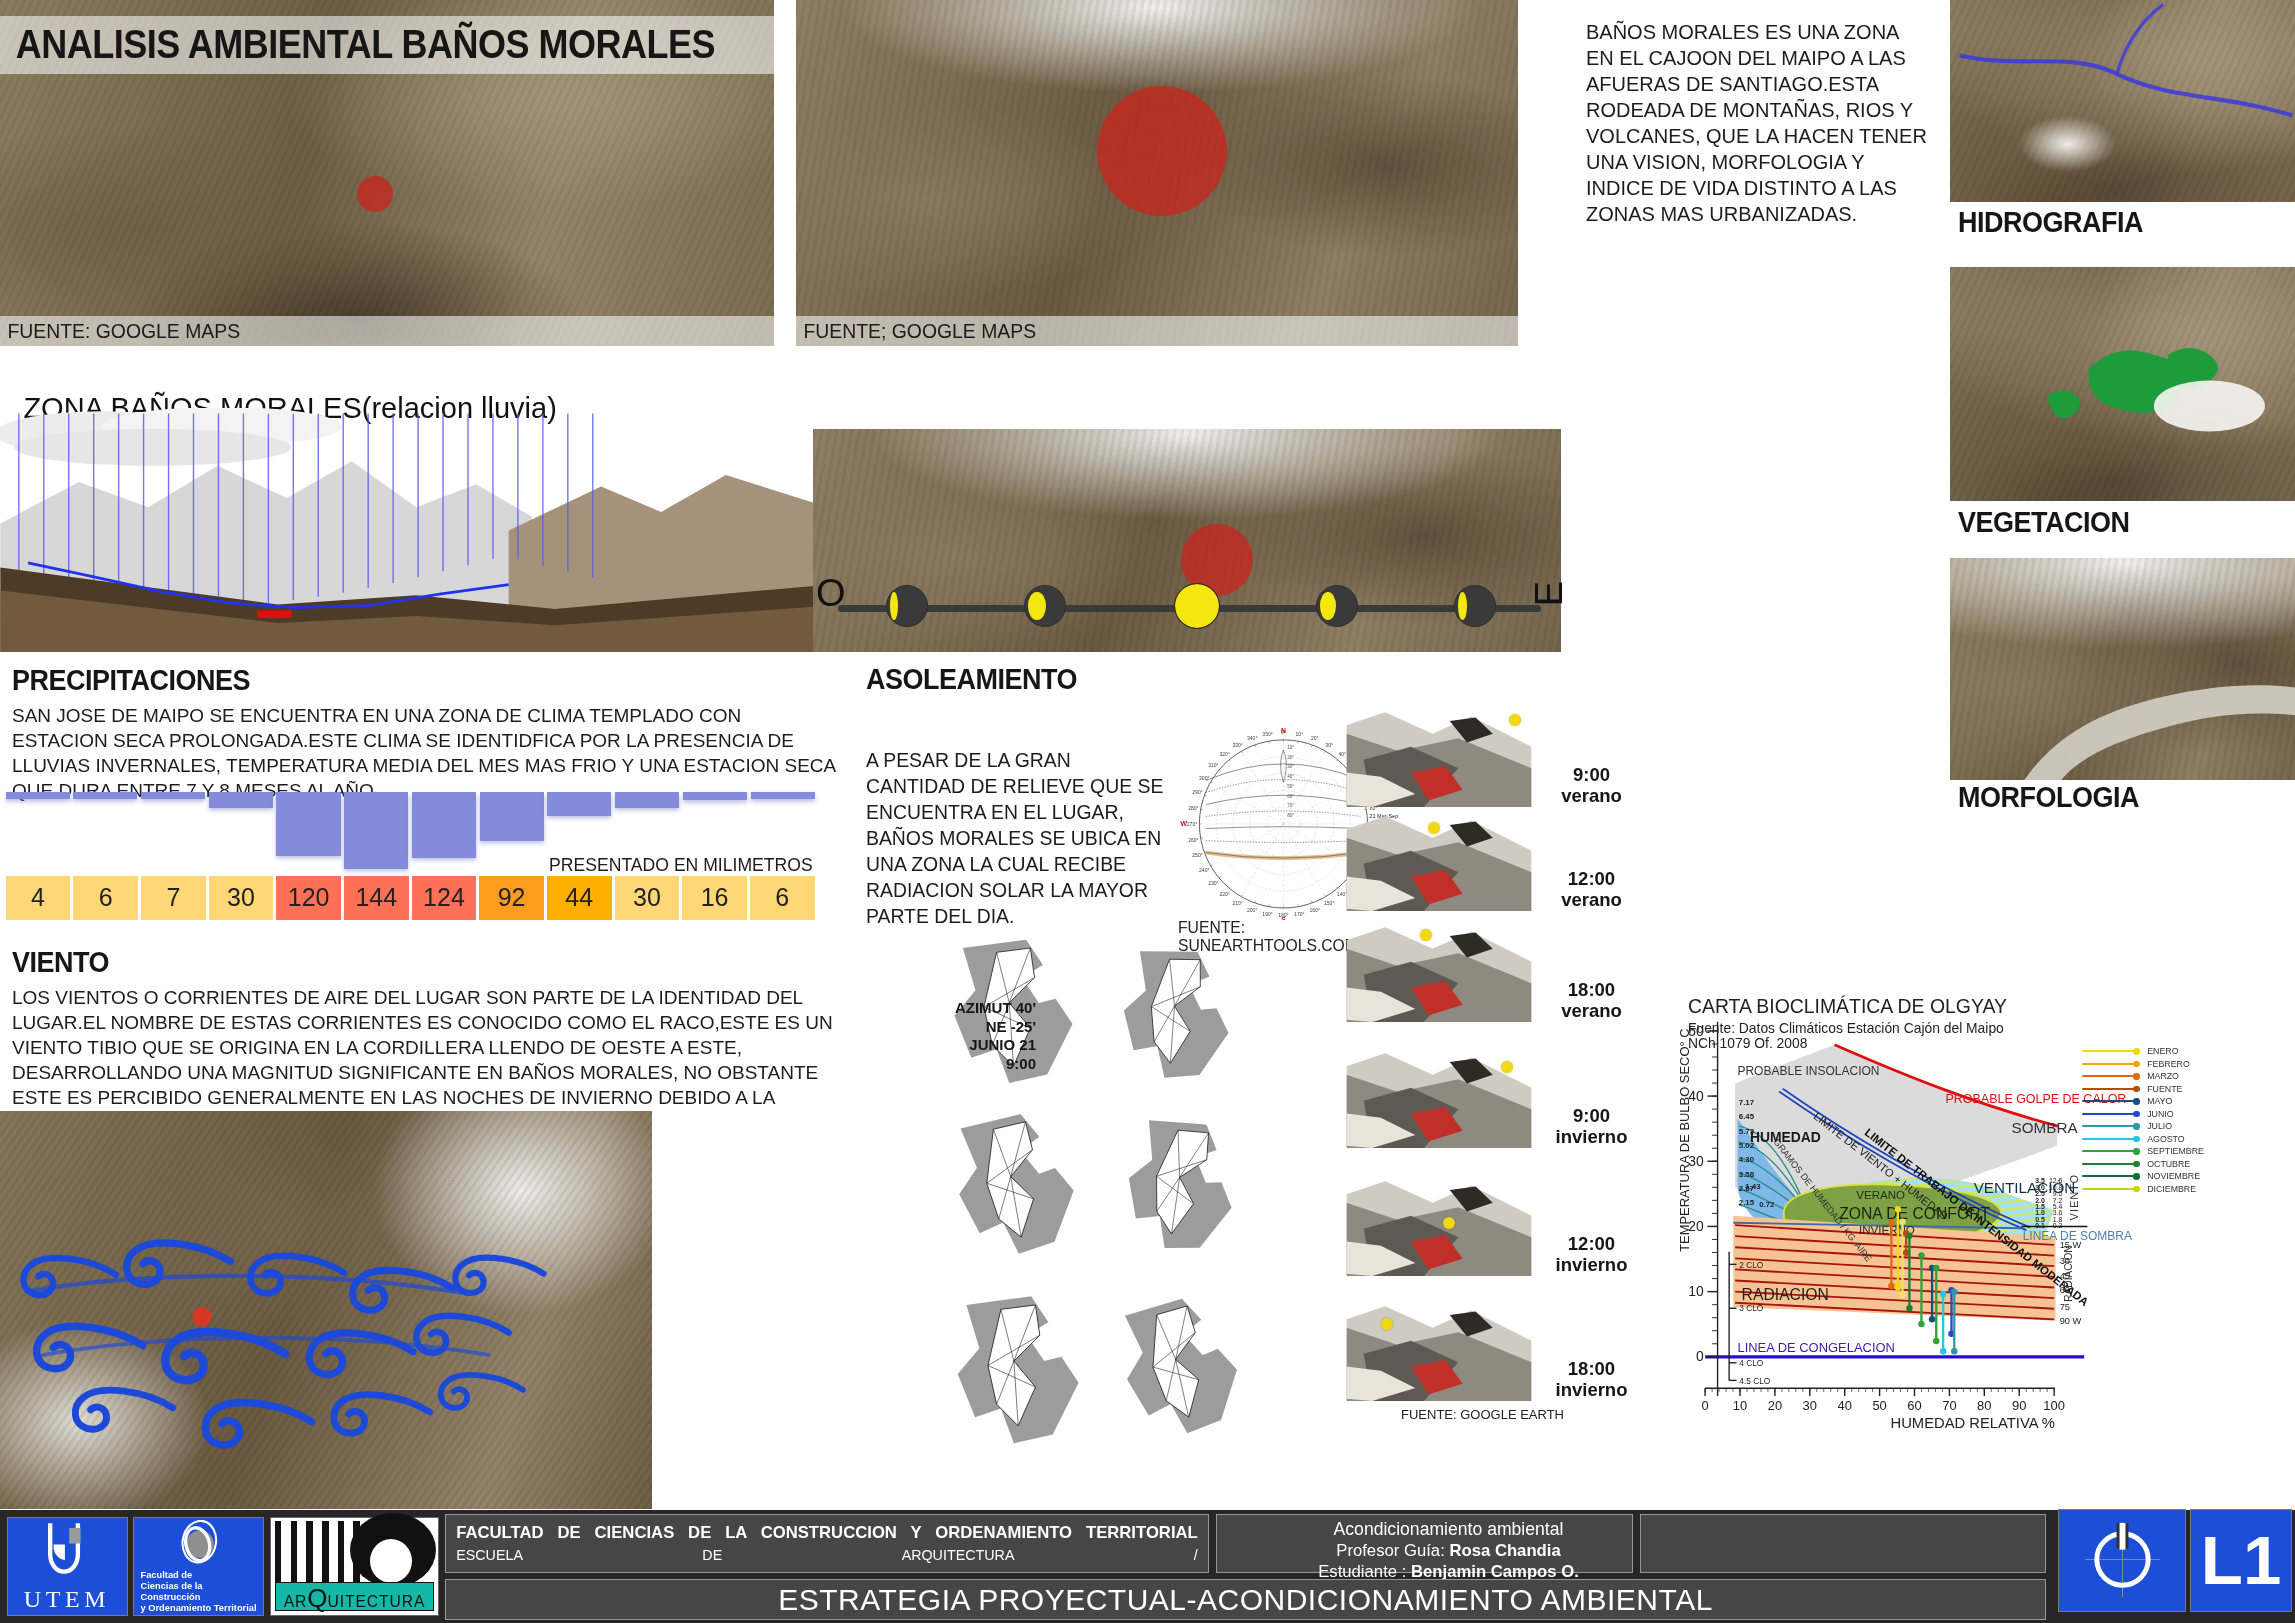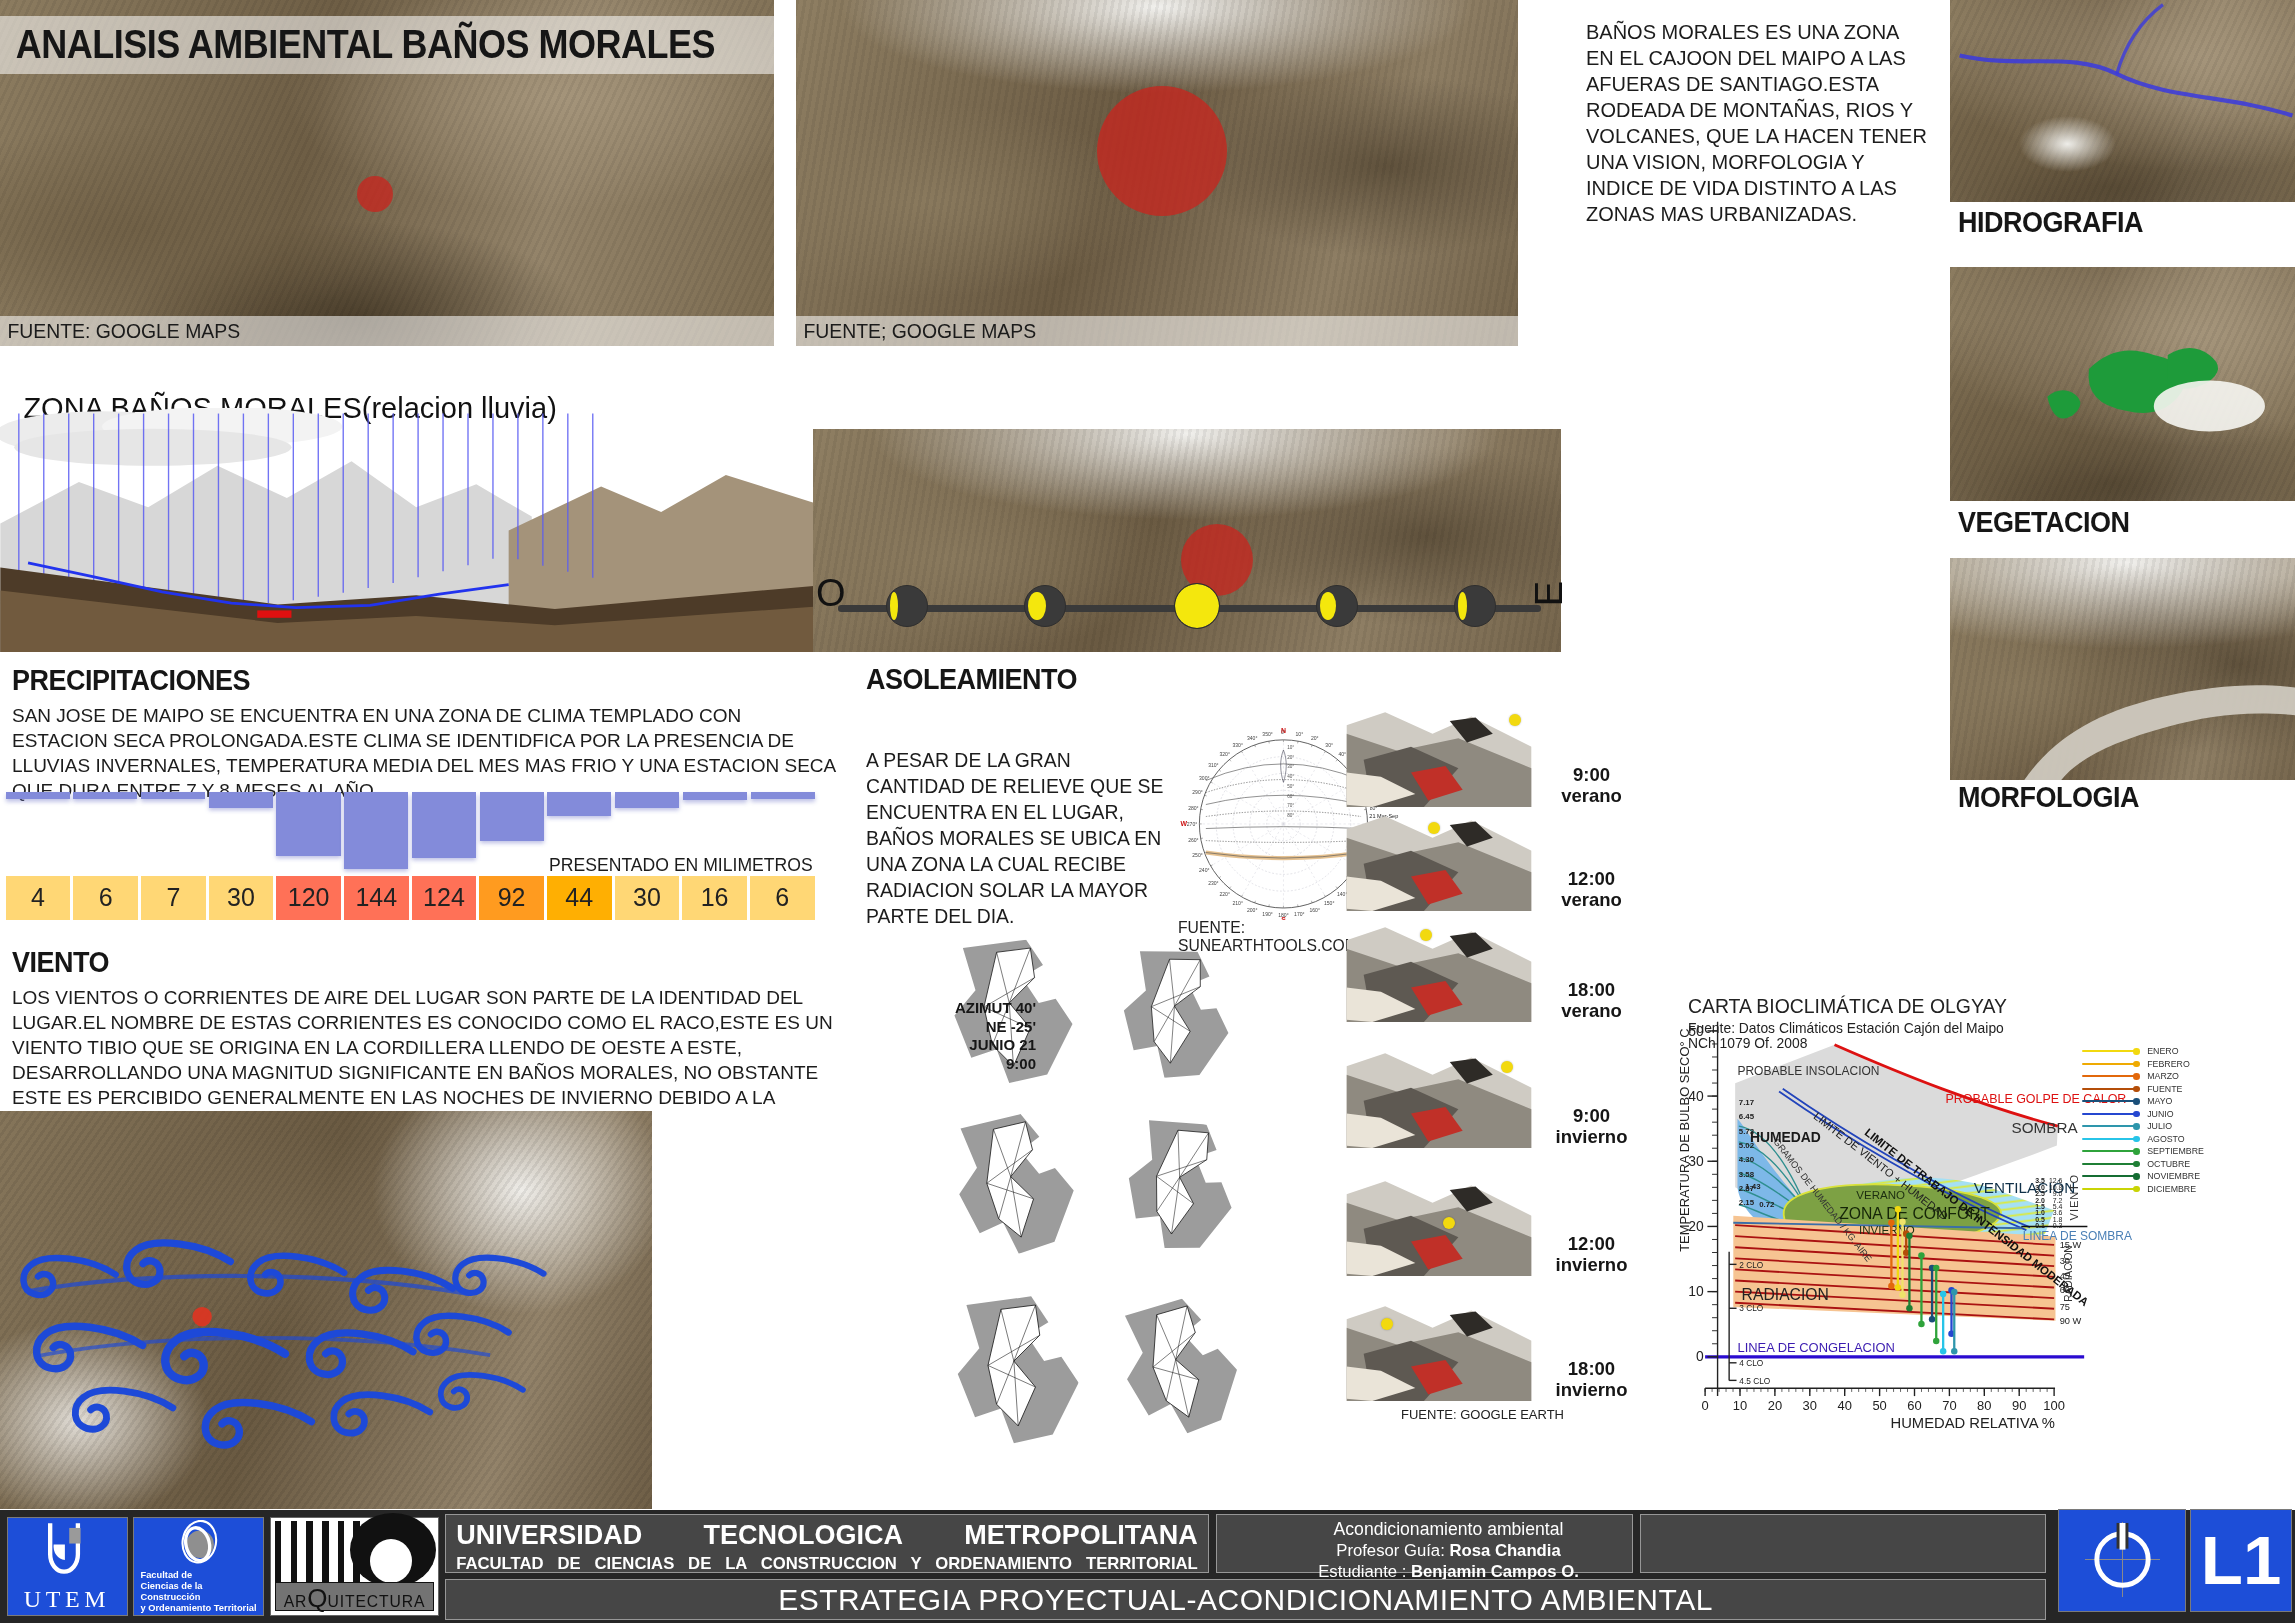--- a/index.html
+++ b/index.html
@@ -69,21 +69,21 @@
   .fp-dark{background:#1d4ed8;border-color:#7a7a7a;}
   #univline1{display:flex;justify-content:space-between;font-size:27px;font-weight:700;}
   #univline2{font-size:16.7px;font-weight:700;text-align:justify;text-align-last:justify;margin-top:3.7px;}
   #univline3{display:flex;justify-content:space-between;font-size:14.3px;font-weight:400;margin-top:3.7px;}
   #infopanel div{text-align:center;padding-left:48px;}
   .lab{font-weight:400;} .nam{font-weight:700;}
   #striptitle{display:flex;align-items:center;justify-content:center;font-size:30px;font-weight:400;letter-spacing:0.5px;color:#fff;height:100%;}
   #l1{display:flex;align-items:center;justify-content:center;font-size:69px;font-weight:700;height:100%;}
   .utemtext{font-family:"Liberation Serif",serif;font-size:24px;letter-spacing:4.6px;color:#fff;text-align:center;}
   .facutext{font-size:9.3px;font-weight:700;line-height:11px;color:#fff;}
-  .arqbar{position:absolute;left:3.7px;right:3.7px;bottom:3.7px;height:27px;background:#737373;border:1.4px solid #111;
+  .arqbar{position:absolute;left:3.7px;right:3.7px;bottom:3.7px;height:27px;background:#14b8a6;border:1.4px solid #111;
       display:flex;align-items:baseline;justify-content:center;color:#111;}
   .arqbar .s1{font-size:15.7px;letter-spacing:0.9px;} .arqbar .sq{font-size:26px;font-weight:400;} .arqbar .s3{font-size:15.7px;letter-spacing:0.9px;}
 </style>
 </head>
 <body>
 
 <div class="abs sat" style="left:0;top:0;width:774px;height:346px;">
   <div class="titleband">
     <h1>ANALISIS AMBIENTAL BAÑOS MORALES</h1>
   </div>
@@ -829,25 +829,20 @@
     <div class="abs" style="left:79px;top:-4.6px;width:86px;height:74px;border-radius:50%;background:#111;"></div>
     <div class="abs" style="left:99px;top:21px;width:42px;height:44px;border-radius:50%;background:#fff;"></div>
     <div class="arqbar">
       <span class="s1">AR</span>
         <span class="sq">Q</span>
         <span class="s3">UITECTURA</span>
     </div>
   </div>
 
   <div class="fp" style="left:445px;top:4.2px;width:764px;height:59px;padding:4.6px 10.2px;">
-    <div id="univline1">
-      <span>UNIVERSIDAD</span>
-      <span>TECNOLOGICA</span>
-      <span>METROPOLITANA</span>
-    </div>
     <div id="univline2">FACULTAD DE CIENCIAS DE LA CONSTRUCCION Y ORDENAMIENTO TERRITORIAL</div>
     <div id="univline3">
       <span>ESCUELA</span>
       <span>DE</span>
       <span>ARQUITECTURA</span>
       <span>/</span>
     </div>
   </div>
 
   <div class="fp" id="infopanel" style="left:1216px;top:4.2px;width:417px;height:59px;padding:3.7px 0;">

